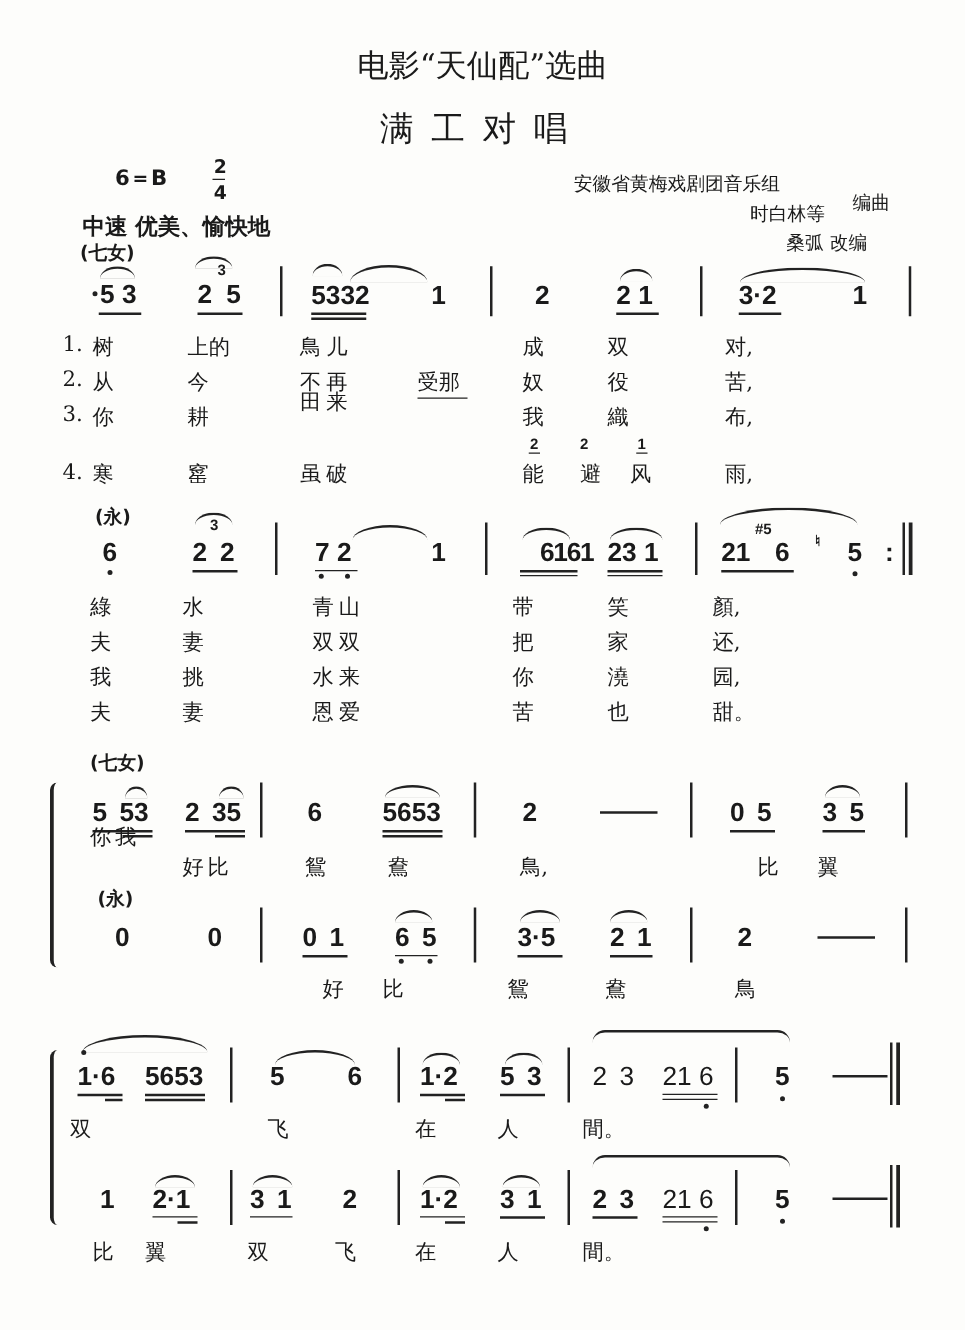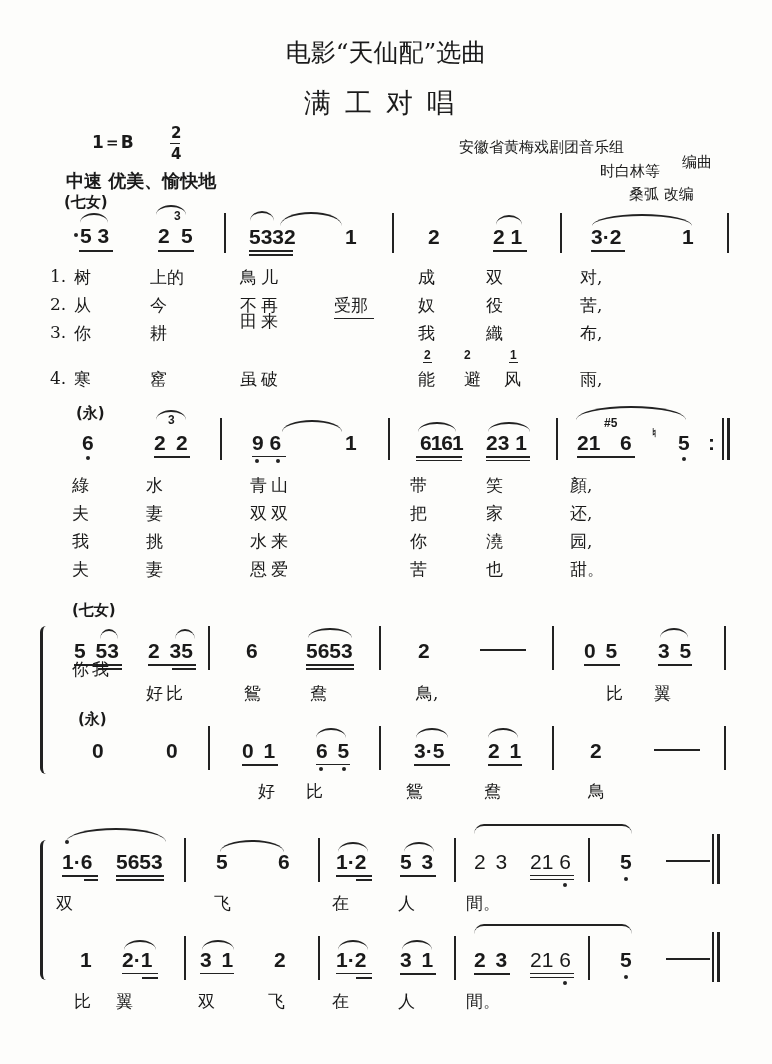--- a/index.html
+++ b/index.html
@@ -19,21 +19,21 @@
   .dash { position:absolute; height:2px; background:#222; }
   .brace { position:absolute; width:8px; border-left:3px solid #222; border-radius:6px 0 0 6px; }
   .sup { font-family:"Liberation Sans",sans-serif; font-weight:bold; font-size:12px; }
 </style>
 </head>
 <body>
 
 <div class="abs title" style="top:36px;">电影“天仙配”选曲</div>
 <div class="abs subtitle" style="top:85px;">满工对唱</div>
 
-<div class="abs meta" style="left:92px;top:131px;font-size:17px;">1＝B</div>
+<div class="abs meta" style="left:92px;top:131px;font-size:17px;">6＝B</div>
 <div class="abs meta" style="left:171px;top:124px;font-size:15px;">2</div>
 <div class="abs" style="left:170px;top:143px;width:10px;height:1px;background:#222;"></div>
 <div class="abs meta" style="left:171px;top:145px;font-size:15px;">4</div>
 <div class="abs meta" style="left:66px;top:169px;font-size:18px;">中速  优美、愉快地</div>
 
 <div class="abs meta-r" style="left:459px;top:138px;">安徽省黄梅戏剧团音乐组</div>
 <div class="abs meta-r" style="left:600px;top:162px;">时白林等</div>
 <div class="abs meta-r" style="left:682px;top:153px;">编曲</div>
 <div class="abs meta-r" style="left:629px;top:185px;">桑弧  改编</div>
 
@@ -123,31 +123,31 @@
 <div class="dot" style="left:86px;top:456px;"></div>
 
 <div class="slur" style="left:156px;top:410px;width:30px;"></div>
 <div class="abs sup" style="left:168px;top:413px;">3</div>
 <div class="abs note" style="left:154px;top:432px;">2</div>
 <div class="abs note" style="left:176px;top:432px;">2</div>
 <div class="ul" style="left:154px;top:456px;width:36px;"></div>
 
 <div class="bar" style="left:220px;top:418px;height:42px;"></div>
 
-<div class="abs note" style="left:252px;top:432px;">9 6</div>
+<div class="abs note" style="left:252px;top:432px;">7 2</div>
 <div class="ul" style="left:252px;top:456px;width:34px;height:1px;"></div>
 <div class="dot" style="left:255px;top:459px;"></div>
 <div class="dot" style="left:276px;top:459px;"></div>
 <div class="slur" style="left:282px;top:420px;width:60px;height:10px;"></div>
 <div class="abs note" style="left:345px;top:432px;">1</div>
 
 <div class="bar" style="left:388px;top:418px;height:42px;"></div>
 
 <div class="slur" style="left:418px;top:422px;width:38px;"></div>
-<div class="abs note" style="left:420px;top:432px;letter-spacing:-1px;">6161</div>
+<div class="abs note" style="left:432px;top:432px;letter-spacing:-1px;">6161</div>
 <div class="ul" style="left:416px;top:456px;width:46px;"></div>
 <div class="ul" style="left:416px;top:460px;width:46px;height:1px;"></div>
 <div class="slur" style="left:488px;top:422px;width:42px;"></div>
 <div class="abs note" style="left:486px;top:432px;">23 1</div>
 <div class="ul" style="left:486px;top:456px;width:44px;"></div>
 <div class="ul" style="left:486px;top:460px;width:44px;height:1px;"></div>
 
 <div class="bar" style="left:556px;top:418px;height:42px;"></div>
 
 <div class="slur" style="left:576px;top:406px;width:110px;height:12px;"></div>

